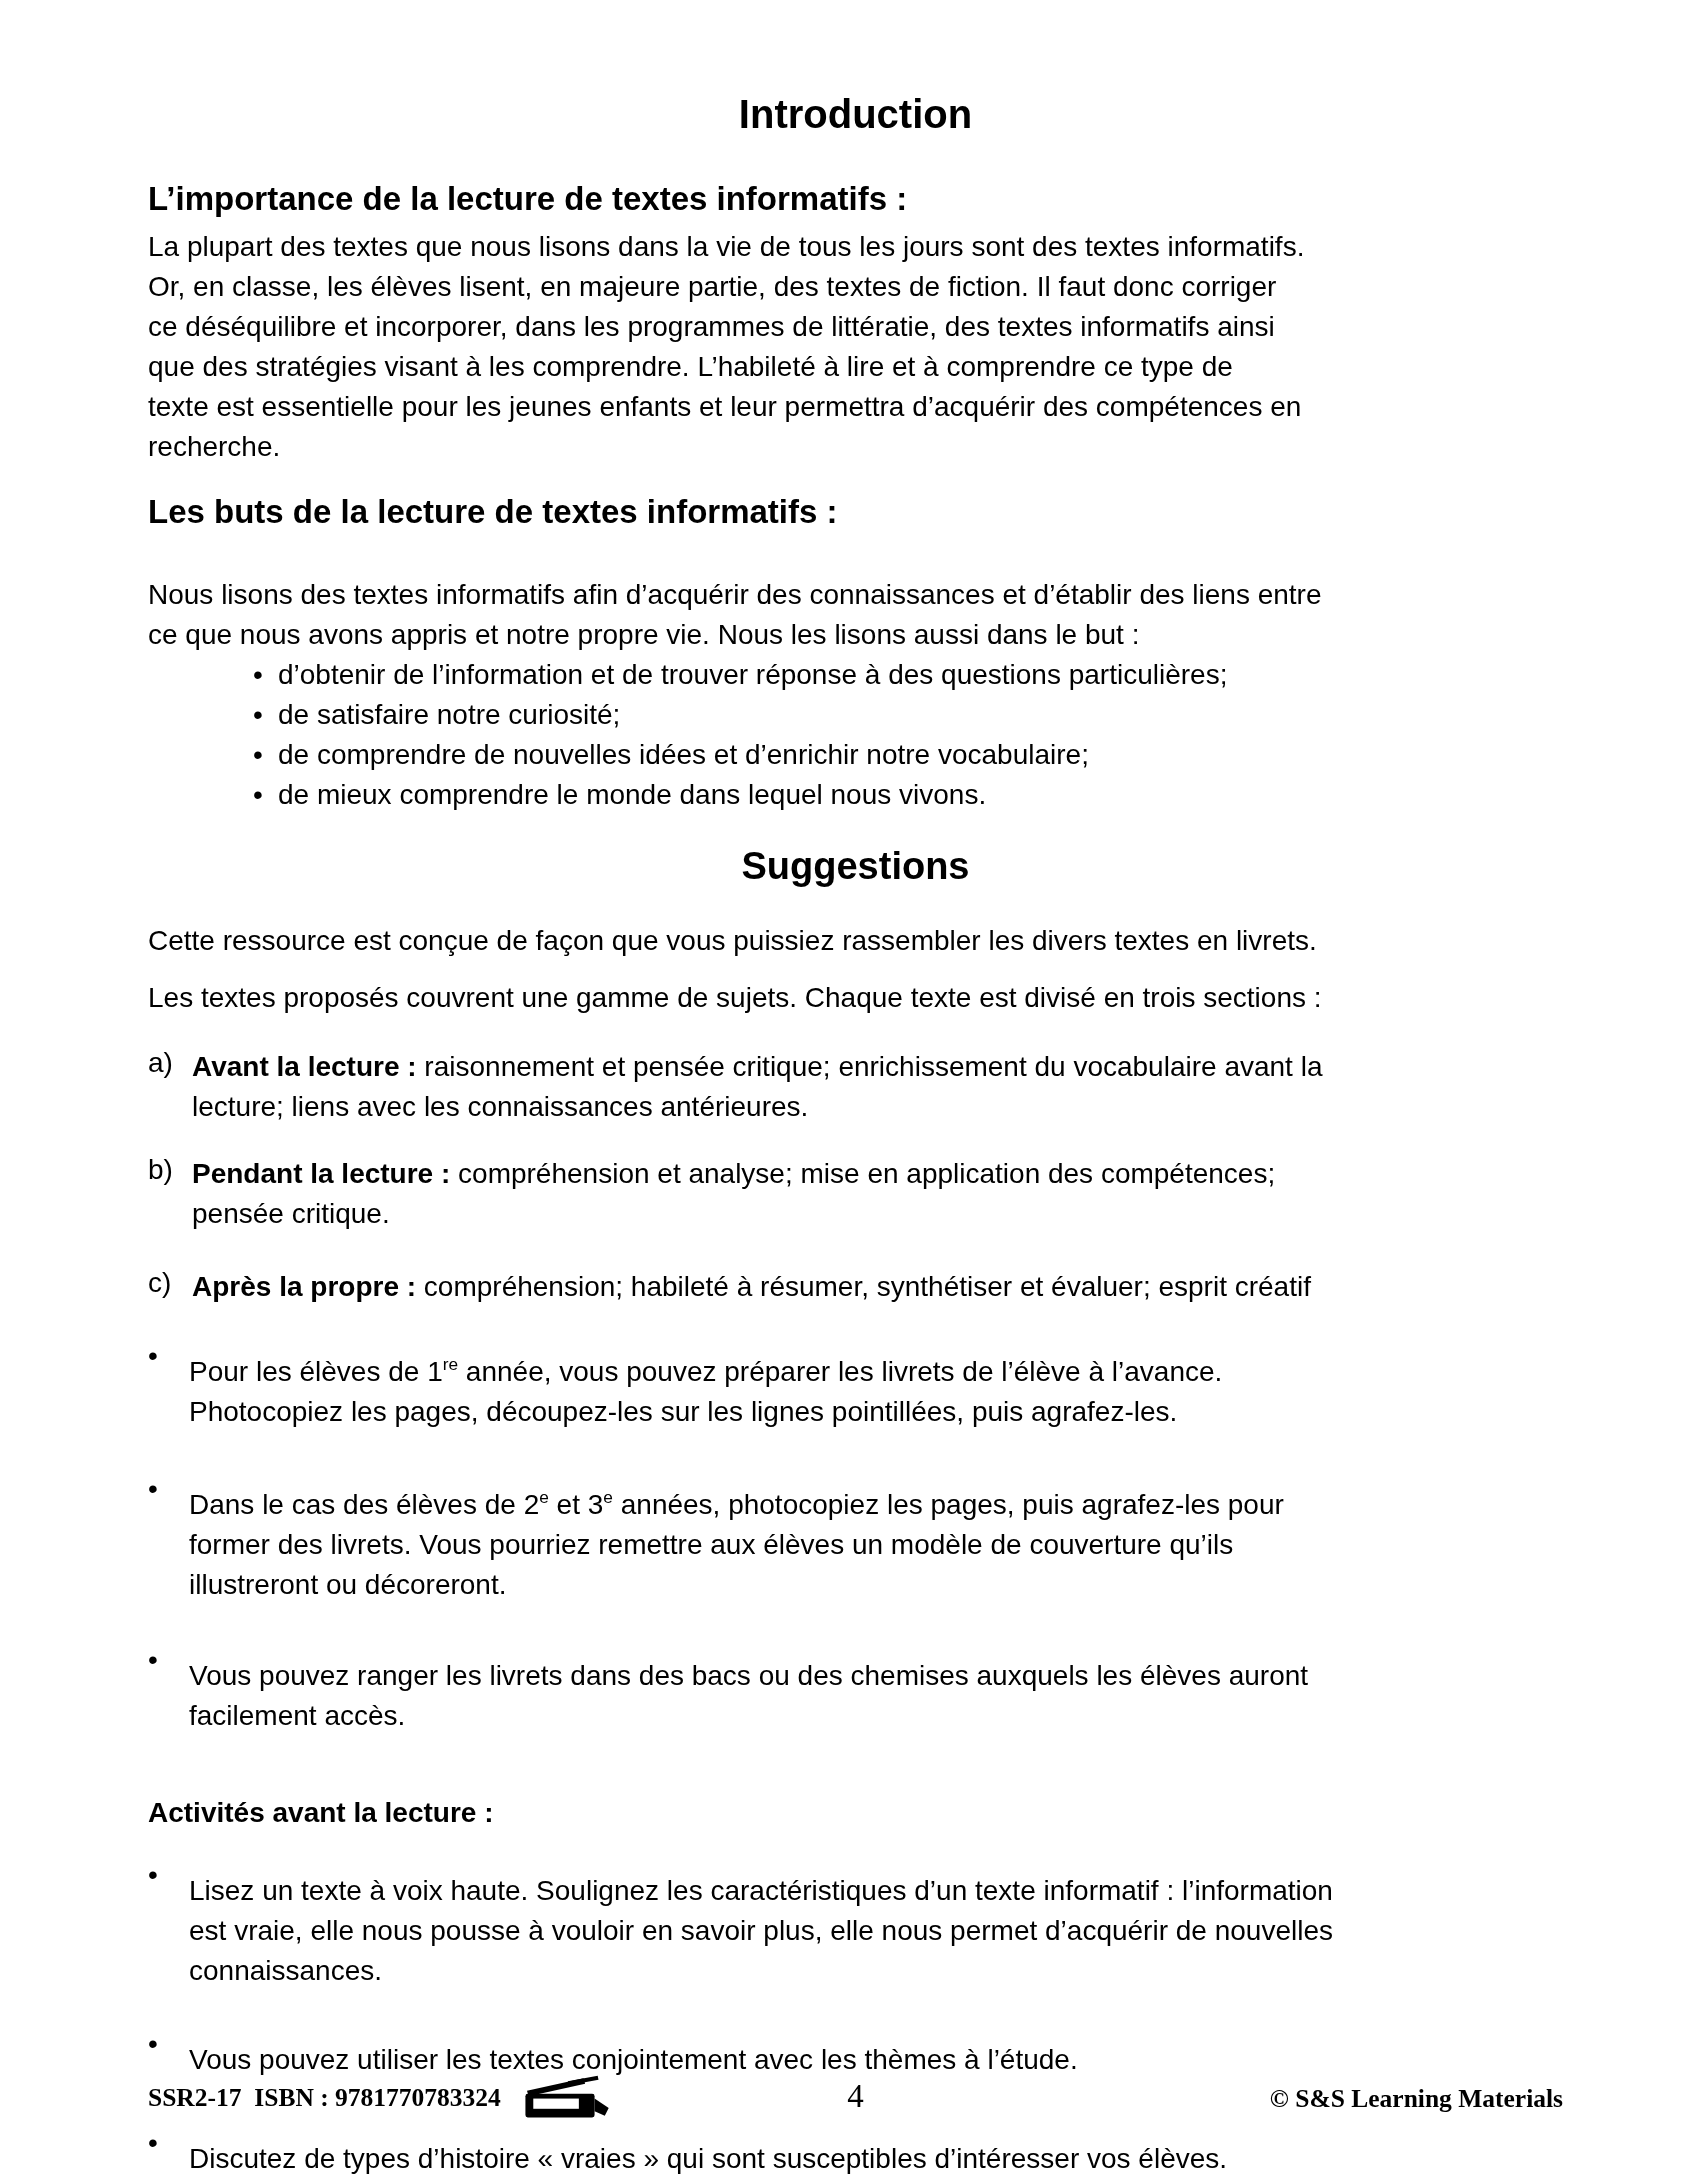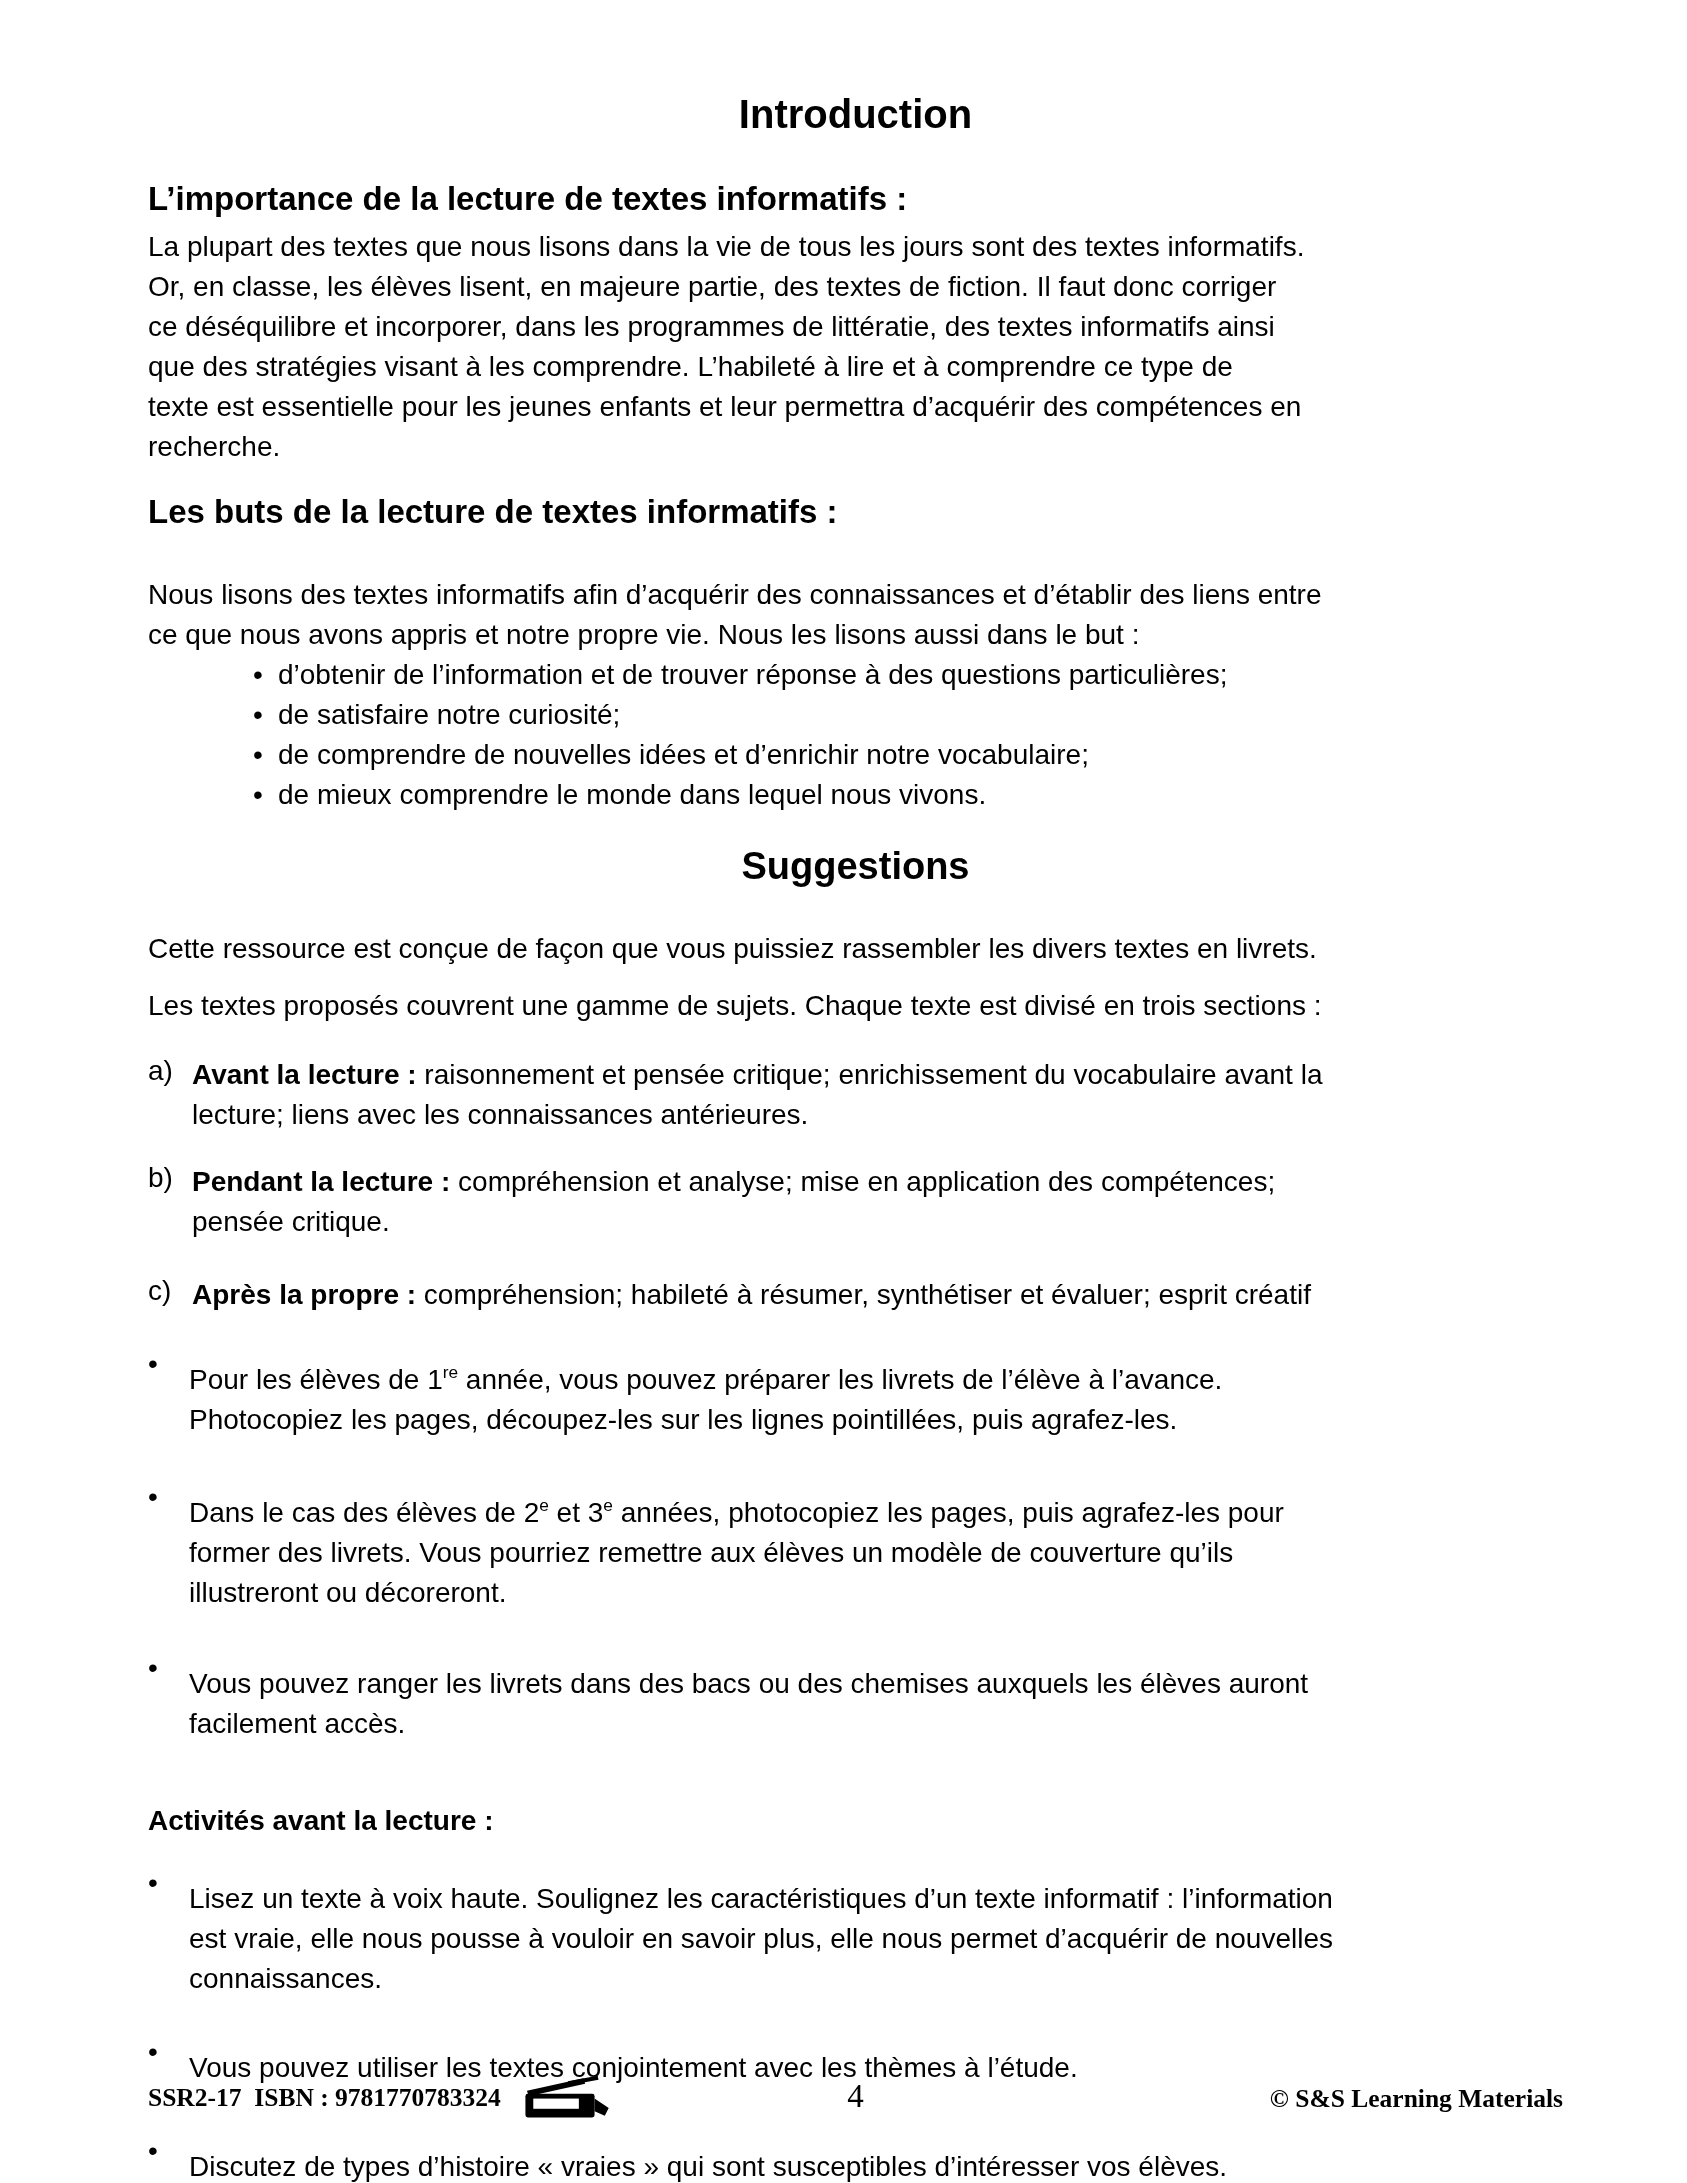--- a/index.html
+++ b/index.html
@@ -25,21 +25,21 @@
     text-align:center; font-weight:bold;
     font-size:38px; line-height:46px; margin:28px 0 0 0;
   }
   .sub-h {
     font-weight:bold; font-size:28px; line-height:40px; margin:41px 0 0 0;
   }
   p.block { margin:0; white-space:pre-line; }
   #p1 { margin-top:7px; }
   #h-buts { margin-top:23px; }
   #p2 { margin-top:42px; }
-  #p3 { margin-top:40px; }
+  #p3 { margin-top:32px; }
   #p4 { margin-top:16.5px; }
 
   .sublist { padding-left:105px; }
   .sublist .row { display:flex; }
   .b { width:25px; flex:none; }
 
   .abc { display:flex; }
   #item-a { margin-top:25px; }
   #item-b { margin-top:19px; }
   #item-c { margin-top:25.5px; }

